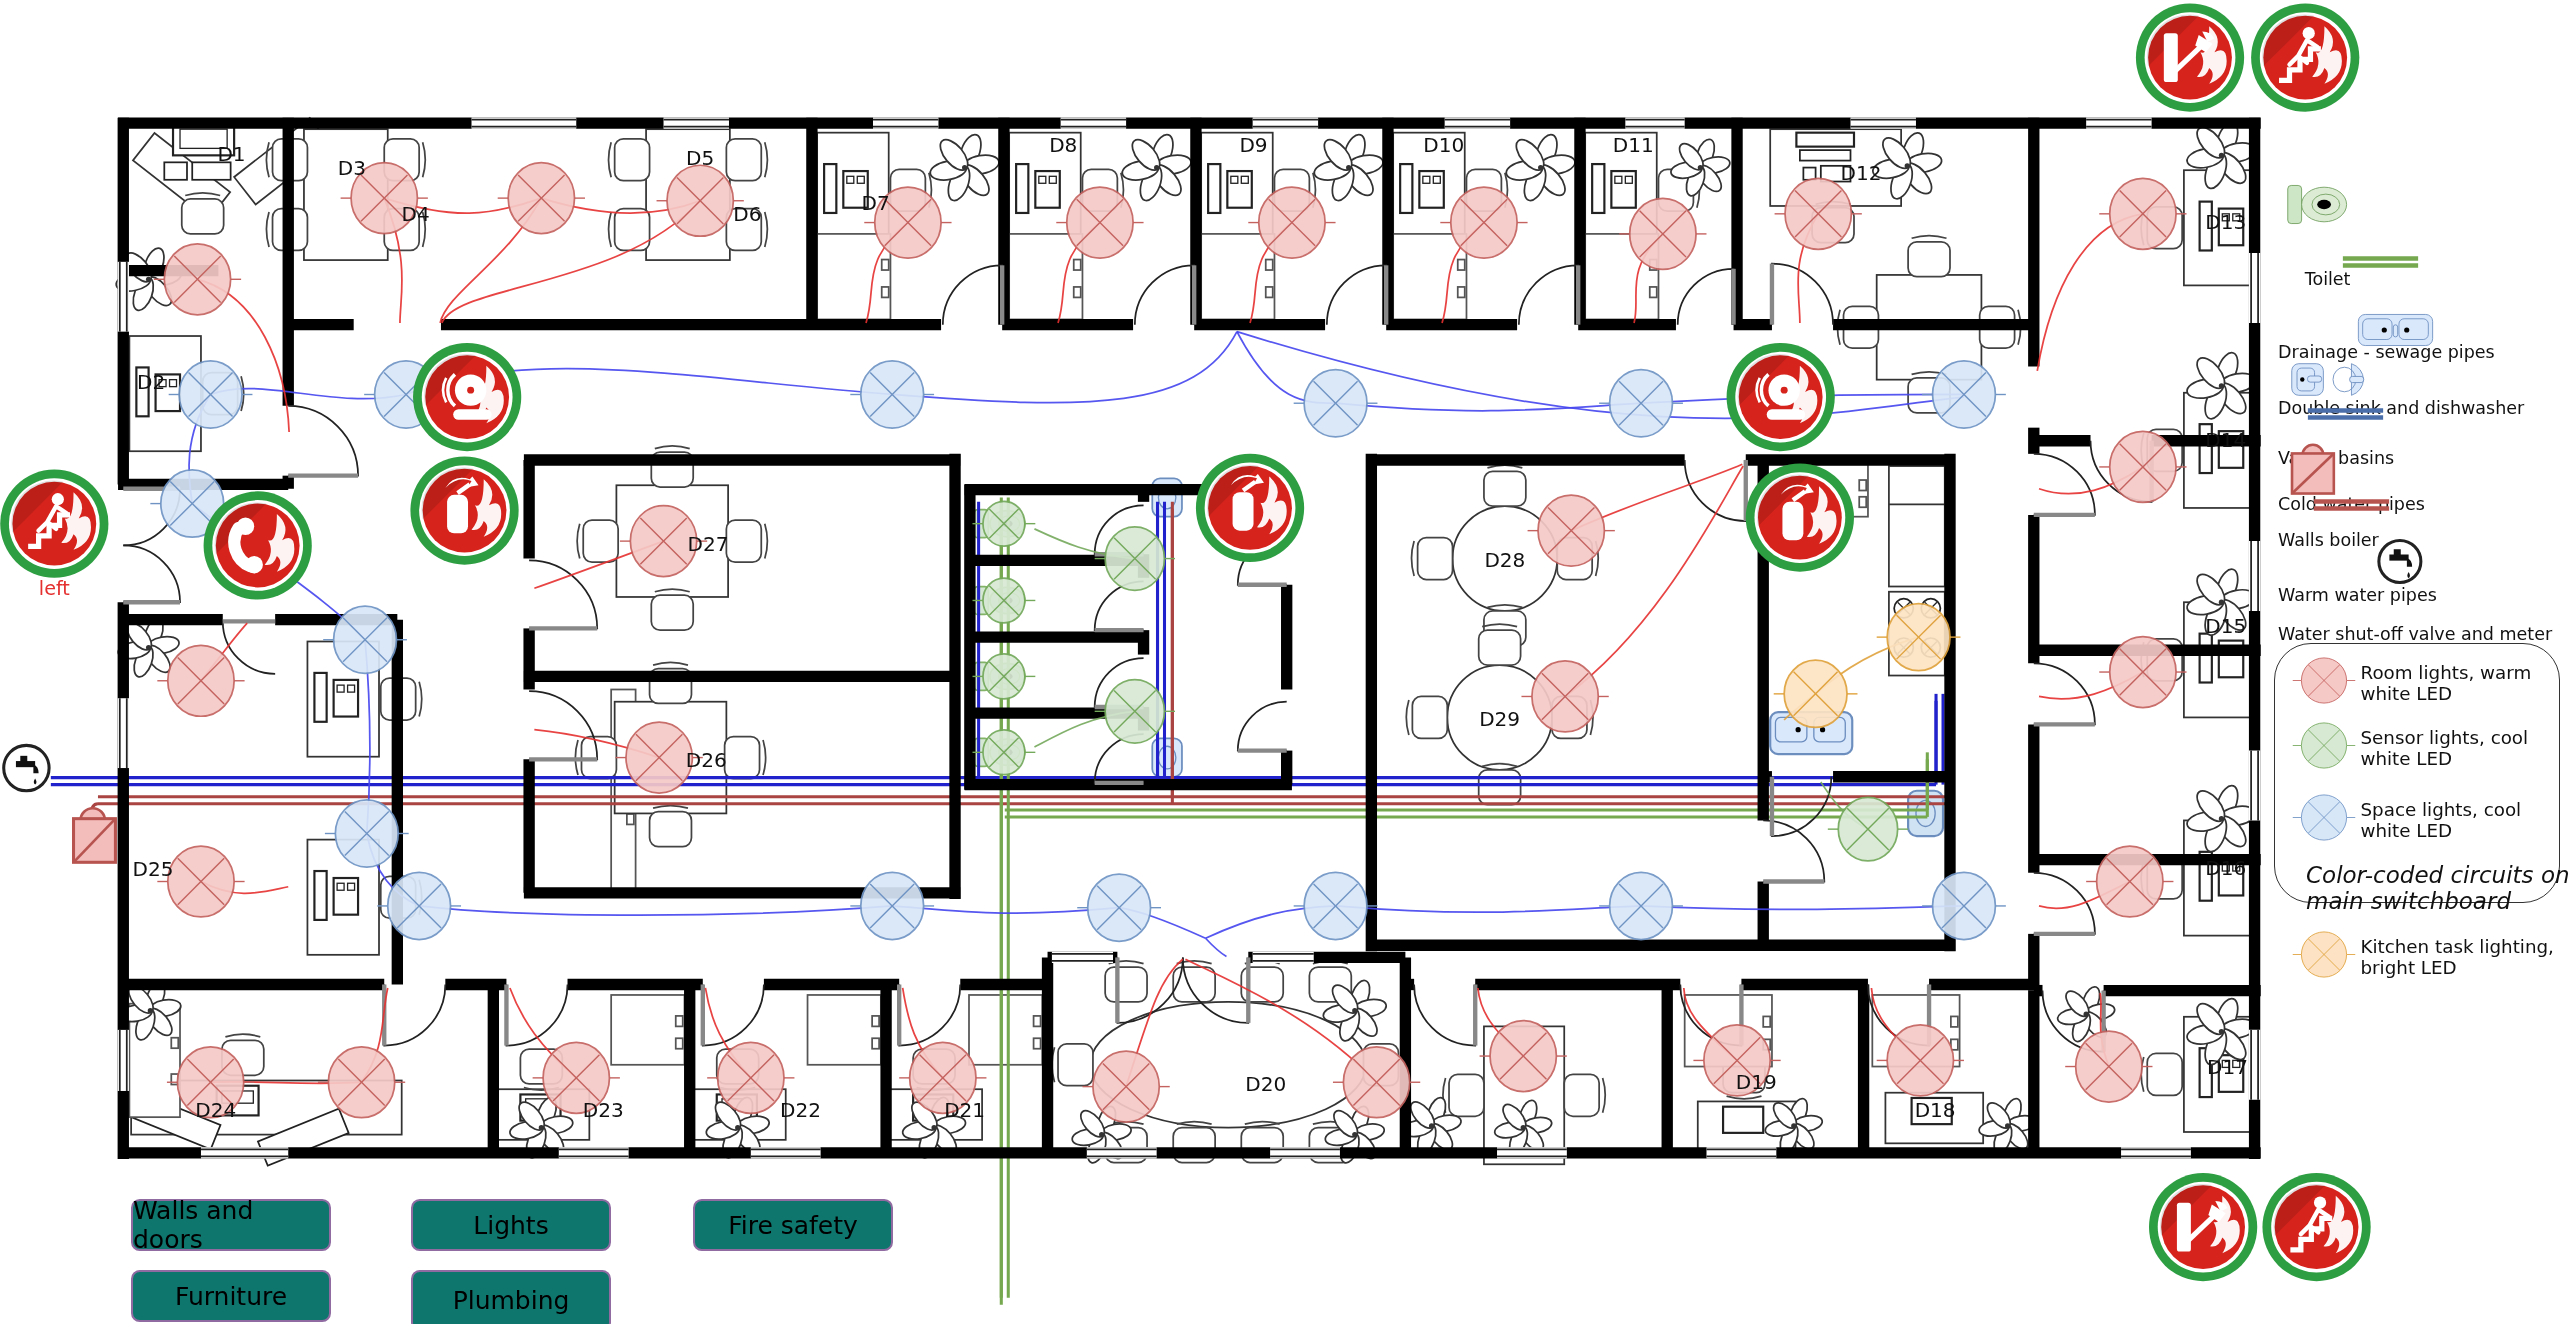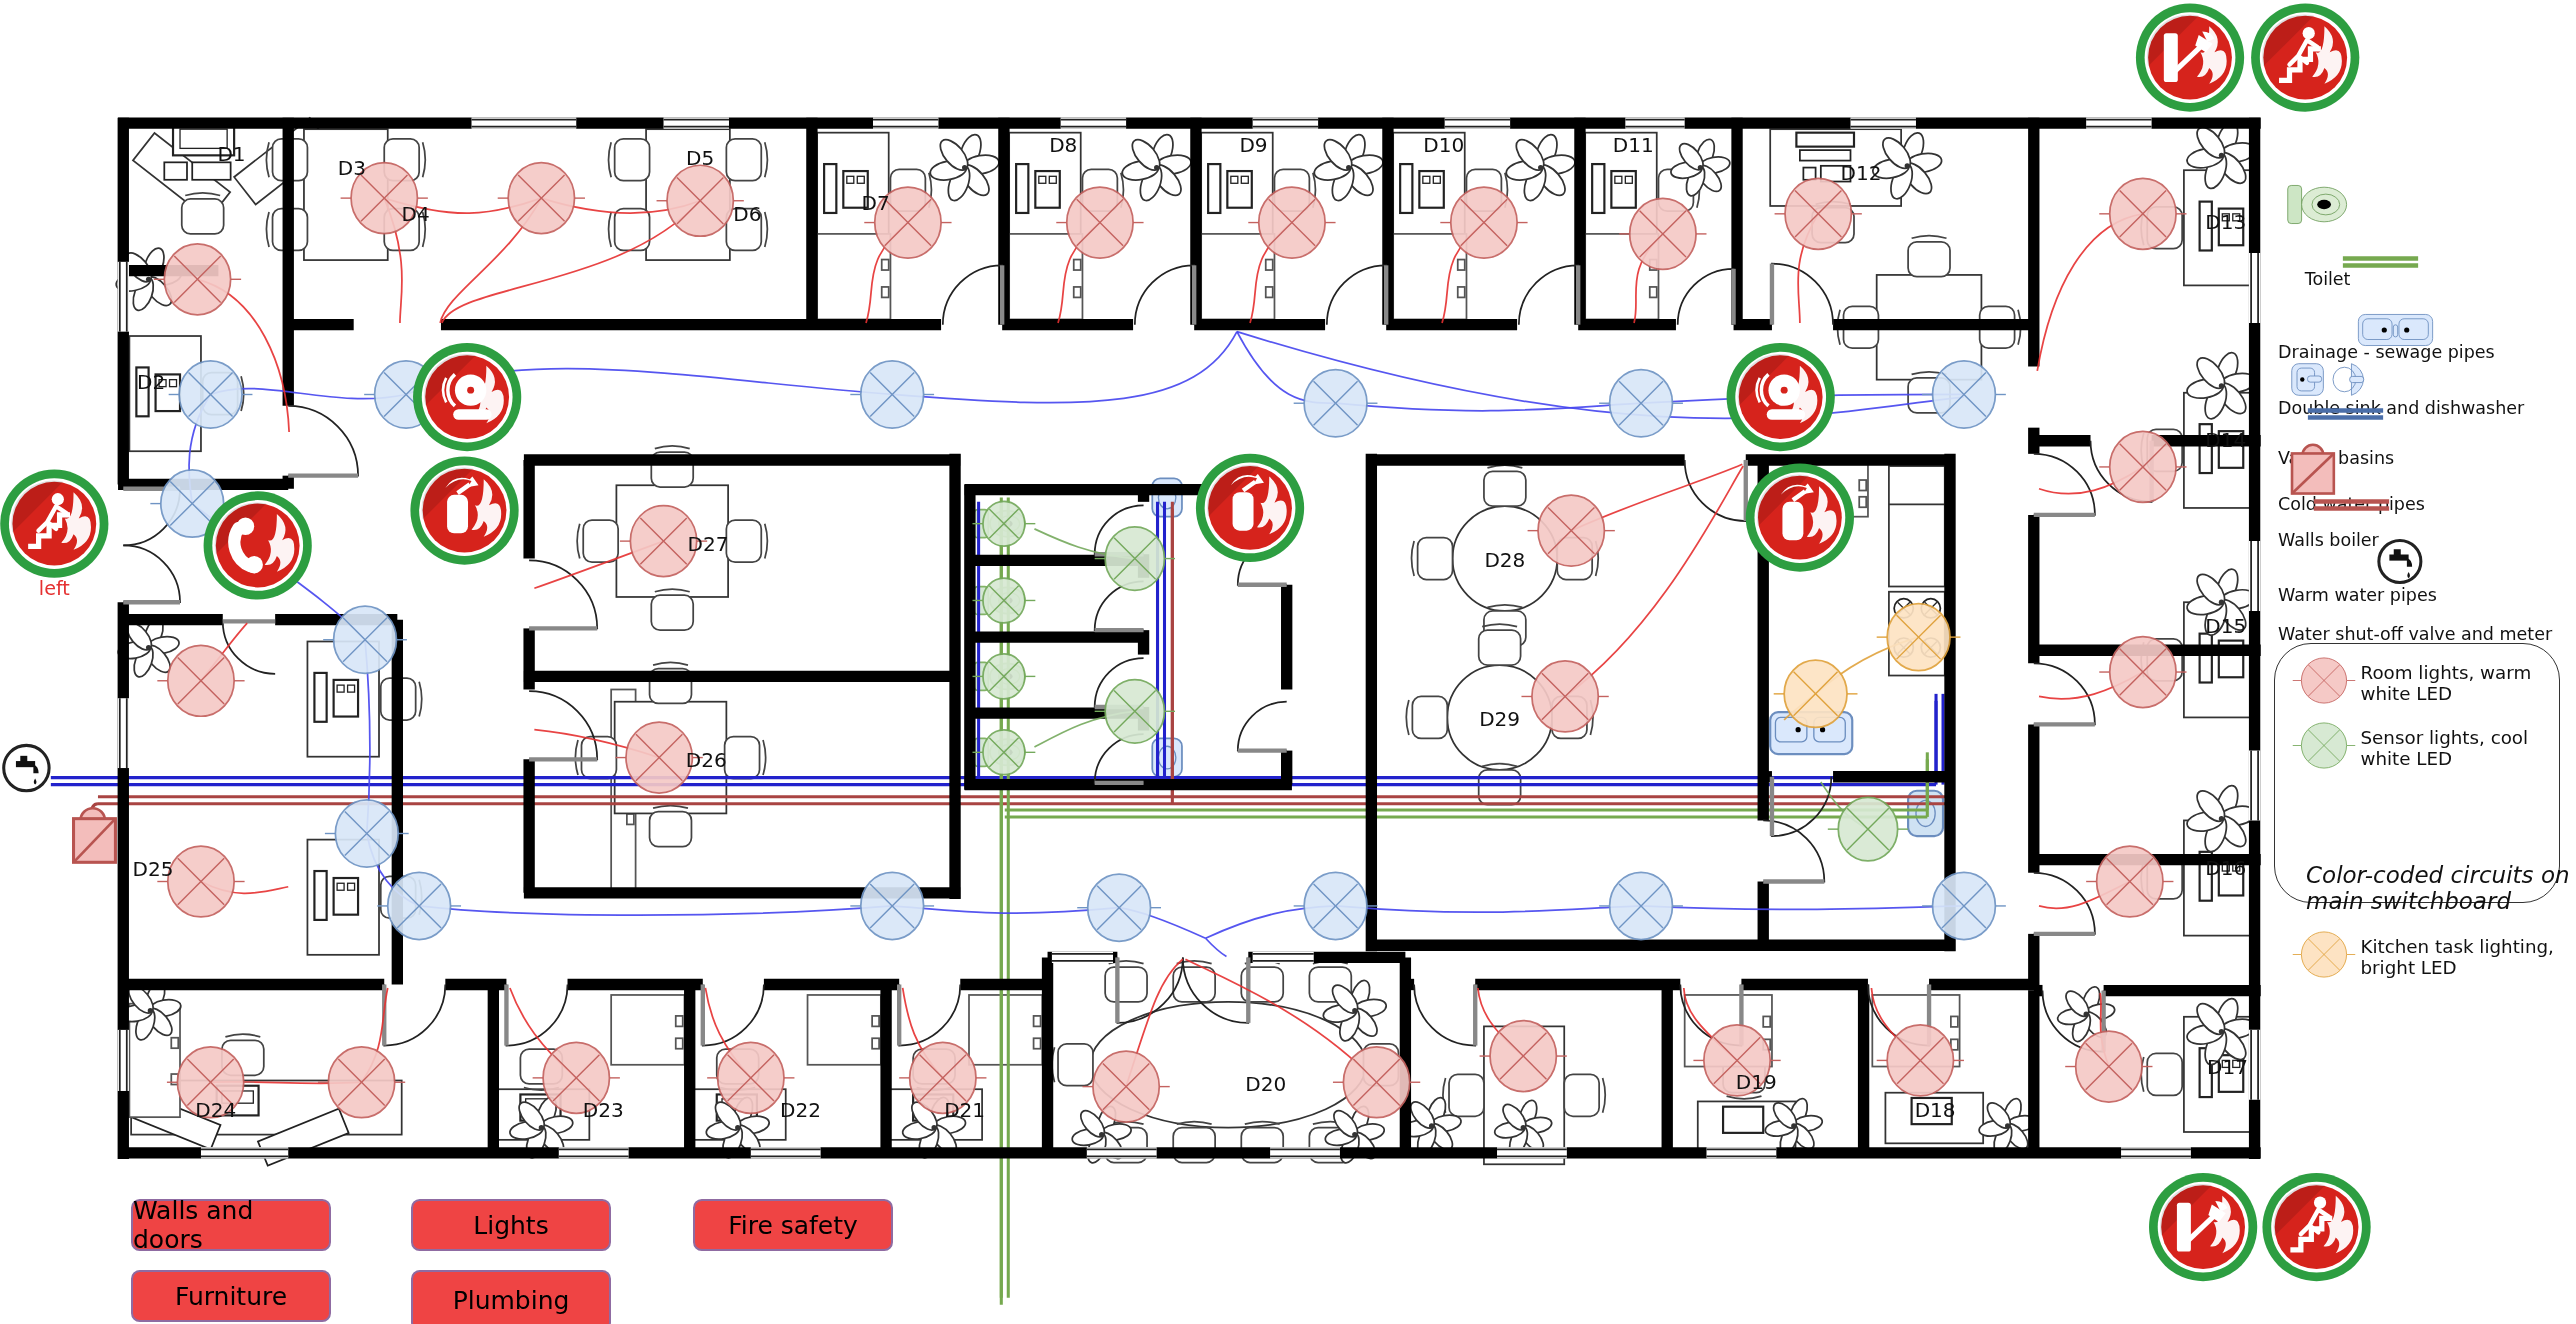--- a/index.html
+++ b/index.html
@@ -1,20 +1,20 @@
 <!DOCTYPE html>
 <html style="font-size:14px"><head>
 <meta charset="utf-8">
 <style>
   html,body{margin:0;padding:0;background:#fff;width:2576px;height:1324px;overflow:hidden;
     font-family:"DejaVu Sans", sans-serif;}
   #stage{position:relative;width:2576px;height:1324px;}
   #plan{position:absolute;left:0;top:0;}
   .btn{position:absolute;display:flex;align-items:center;justify-content:center;
-    background:#ef4444;border:2.6px solid #8f6ba2;border-radius:8.7px;
+    background:#0f766e;border:2.6px solid #8f6ba2;border-radius:8.7px;
     font-size:25px;color:#000;box-sizing:border-box;cursor:pointer;}
   .leg-row{position:absolute;display:flex;align-items:center;font-size:17.5px;color:#111;flex-direction:column;}
   .leg-ic{width:87px;display:flex;justify-content:center;margin-right:12.2px;flex:0 0 87px;}
   #lightbox{position:absolute;border:1.7px solid #333;border-radius:37px;}
   .lrow{position:absolute;display:flex;align-items:center;font-size:18.3px;color:#111;}
   .lrow .sym{margin-right:3.5px;}
   #lnote{position:absolute;font-style:italic;font-size:23px;color:#111;}
 </style>
 </head>
 <body>
@@ -1746,20 +1746,30 @@
   <div class="lrow" style="left:2291px;top:721px">
     <span class="sym"><svg width="66" height="49" viewBox="0 0 76 56">
           <line x1="2" y1="28" x2="12" y2="28" stroke="#74a95c"></line>
           <line x1="64" y1="28" x2="74" y2="28" stroke="#74a95c"></line>
           <ellipse cx="38" cy="28" rx="26" ry="26" fill="#d7e9d3" stroke="#74a95c"></ellipse>
           <line x1="20" y1="10" x2="56" y2="46" stroke="#74a95c"></line>
           <line x1="20" y1="46" x2="56" y2="10" stroke="#74a95c"></line>
         </svg></span>
     <span>Sensor lights, cool white LED</span>
     </div>
+  <div class="lrow" style="left:2291px;top:793px">
+    <span class="sym"><svg width="66" height="49" viewBox="0 0 76 56">
+          <line x1="2" y1="28" x2="12" y2="28" stroke="#6f94c4"></line>
+          <line x1="64" y1="28" x2="74" y2="28" stroke="#6f94c4"></line>
+          <ellipse cx="38" cy="28" rx="26" ry="26" fill="#d8e7f8" stroke="#6f94c4"></ellipse>
+          <line x1="20" y1="10" x2="56" y2="46" stroke="#6f94c4"></line>
+          <line x1="20" y1="46" x2="56" y2="10" stroke="#6f94c4"></line>
+        </svg></span>
+    <span>Space lights, cool white LED</span>
+    </div>
   <div id="lnote" style="left:2306px;top:862px">Color-coded circuits on main switchboard</div>
   <div class="lrow" style="left:2291px;top:930px">
     <span class="sym"><svg width="66" height="49" viewBox="0 0 76 56">
           <line x1="2" y1="28" x2="12" y2="28" stroke="#e0a23c"></line>
           <line x1="64" y1="28" x2="74" y2="28" stroke="#e0a23c"></line>
           <ellipse cx="38" cy="28" rx="26" ry="26" fill="#fde3c3" stroke="#e0a23c"></ellipse>
           <line x1="20" y1="10" x2="56" y2="46" stroke="#e0a23c"></line>
           <line x1="20" y1="46" x2="56" y2="10" stroke="#e0a23c"></line>
         </svg></span>
     <span>Kitchen task lighting, bright LED</span>

